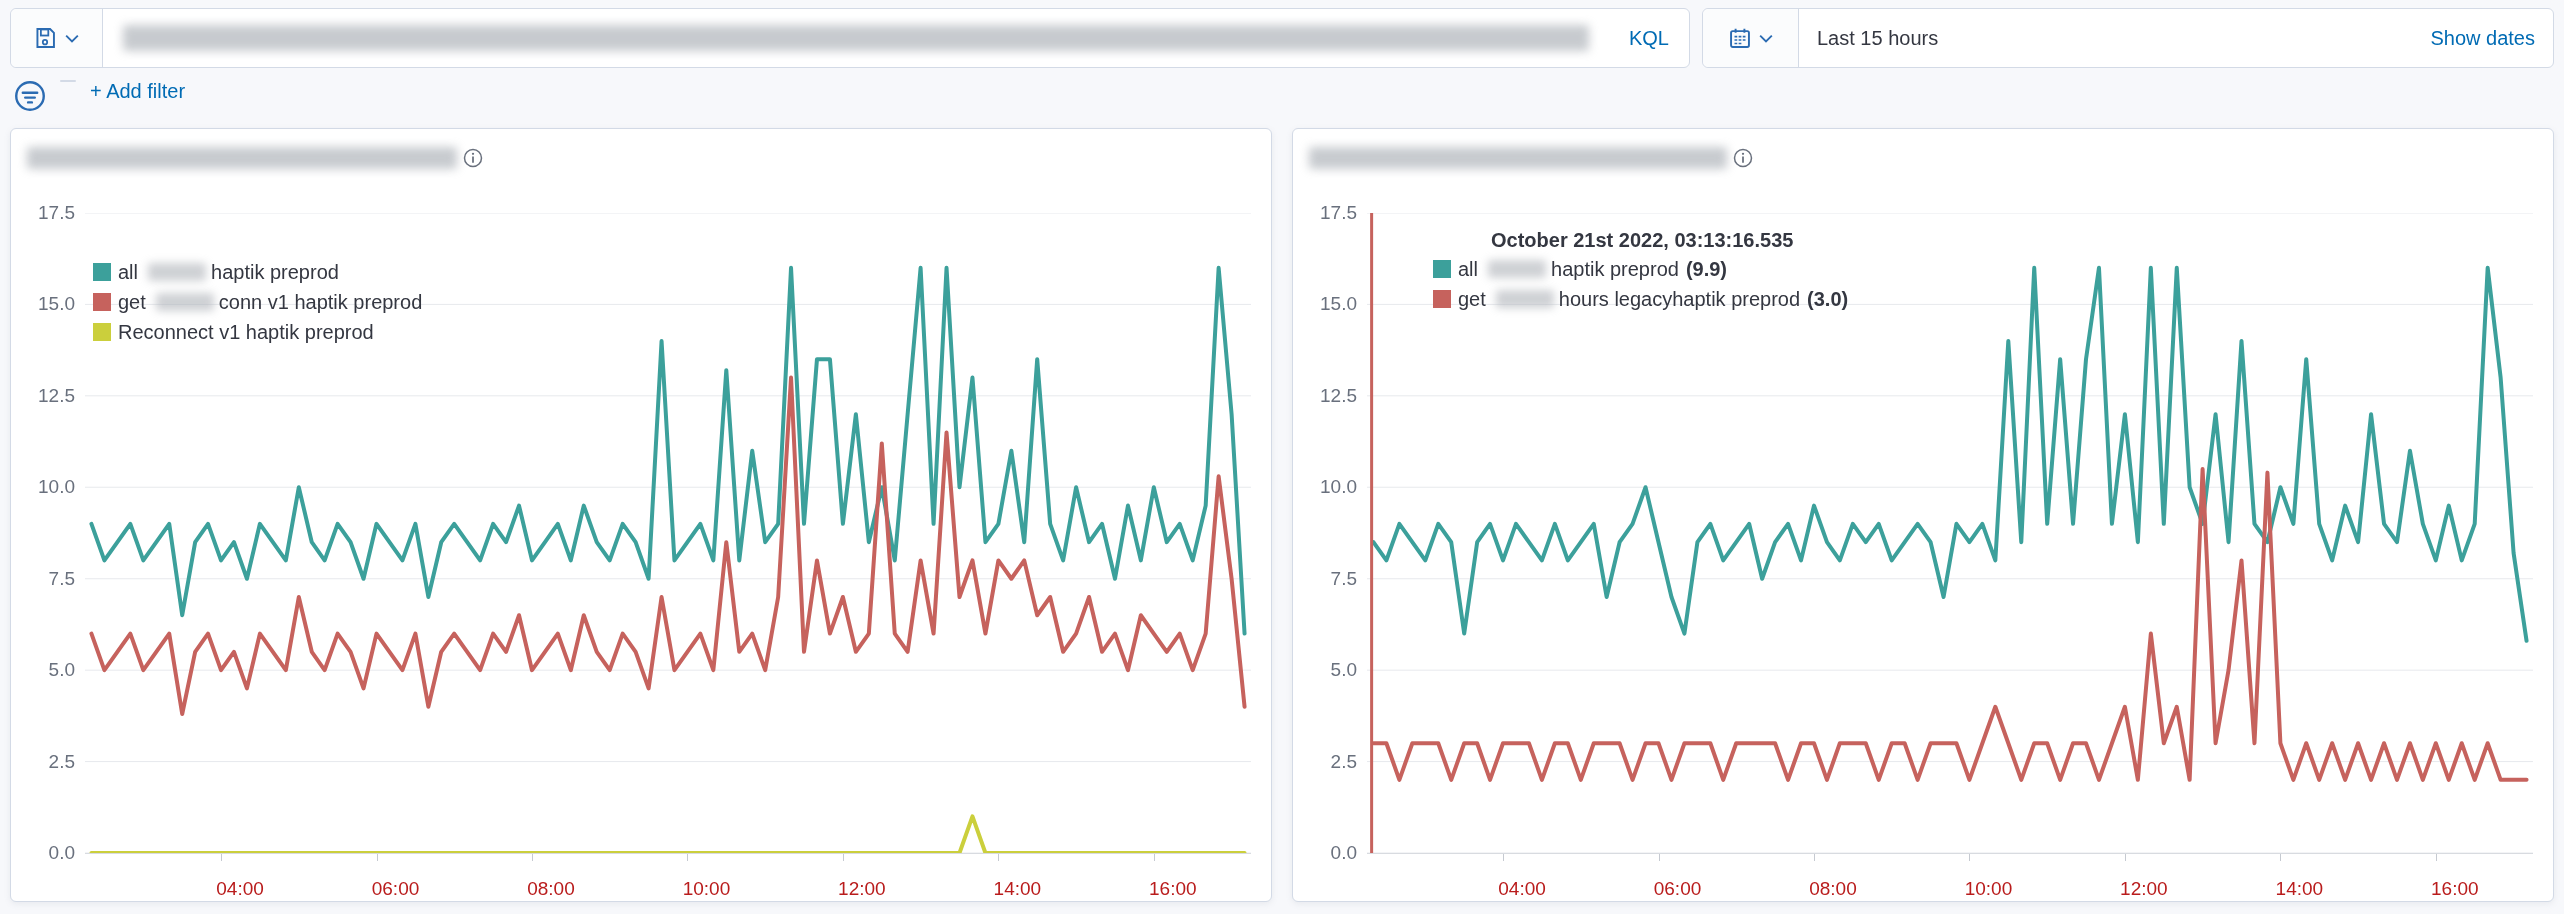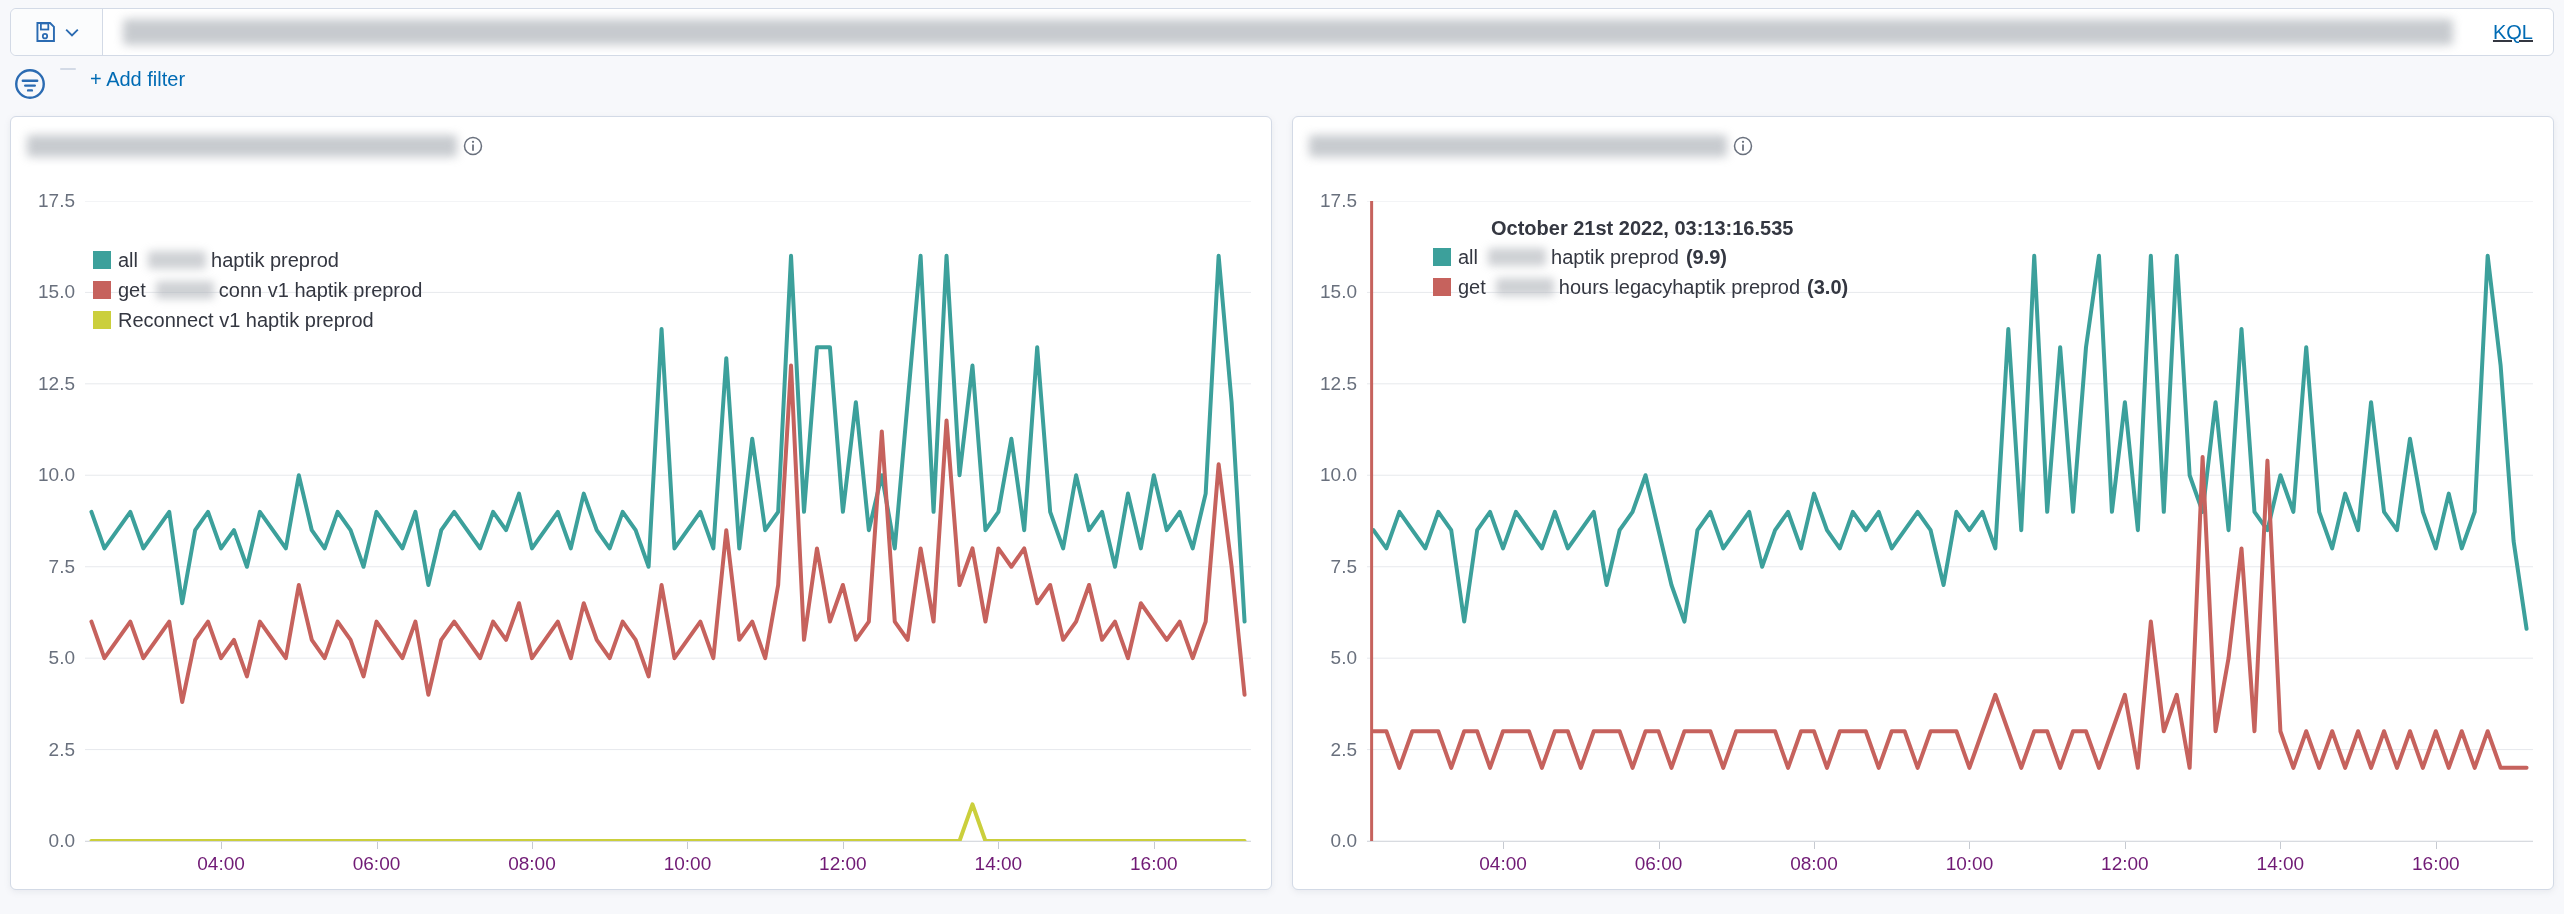--- a/index.html
+++ b/index.html
@@ -2,21 +2,21 @@
 <html><head>
 <meta charset="utf-8">
 <style>
   * { box-sizing: border-box; margin: 0; padding: 0; }
   html,body { width:2564px; height:914px; }
   body {
     font-family: "Liberation Sans", "DejaVu Sans", sans-serif;
     background:#f7f8fb; color:#343741; overflow:hidden; font-size:20px;
   }
   
-  .topbar { display:flex; gap:12px; padding:8px 10px 0 10px; align-items:stretch; height:56px;text-decoration:underline; }
+  .topbar { display:flex; gap:12px; padding:8px 10px 0 10px; align-items:stretch; height:68px; }
   .control { background:#fff; border:1px solid #d3dae6; border-radius:6px; display:flex; align-items:center; }
   .querybar { flex:1; }
   .save-btn { width:92px; align-self:stretch; display:flex; align-items:center; justify-content:center; gap:9px;
               border-right:1px solid #d3dae6; cursor:pointer; background:#fbfcfd; border-radius:6px 0 0 6px; }
   .query-redact { flex:1; margin:0 20px; }
   .kql { color:#006BB4; padding:0 20px; cursor:pointer; }
   .datepicker { width:852px; }
   .cal-btn { width:96px; align-self:stretch; display:flex; align-items:center; justify-content:center; gap:8px;
              border-right:1px solid #d3dae6; cursor:pointer; background:#fbfcfd; border-radius:6px 0 0 6px; }
   .time-text { flex:1; padding-left:18px; color:#343741; }
@@ -38,21 +38,21 @@
   .query-blur { width:660px; height:26px; max-width:100%; }
   .info-icon { flex:0 0 auto; }
   
   .chart { flex:1; position:relative; margin-top:40px; }
   .y-gutter { position:absolute; left:0; top:0; bottom:42px; width:58px; }
   .y-label { position:absolute; right:10px; transform:translateY(-50%); color:#69707d; font-size:19px; }
   .plot { position:absolute; left:58px; right:2px; top:0; bottom:42px; }
   .plot svg { width:100%; height:100%; display:block; }
   .x-axis { position:absolute; left:58px; right:2px; bottom:0; height:42px; border-top:1px solid #d8dbe0; }
   .x-tick { position:absolute; top:0; width:1px; height:7px; background:#c6cad1; }
-  .x-label { position:absolute; top:11px; transform:translateX(-50%); color:#701a75; font-size:19px; white-space:nowrap; }
+  .x-label { position:absolute; top:24px; transform:translateX(-50%); color:#b91c1c; font-size:19px; white-space:nowrap;margin-left:19px; }
   
   .legend { position:absolute; left:8px; top:44px; }
   .legend-row, .tt-row { display:flex; align-items:center; height:30px; font-size:20px; color:#343741; white-space:nowrap; }
   .swatch { width:18px; height:18px; margin-right:7px; flex:0 0 auto; }
   .word-blur { display:inline-block; width:58px; height:18px; margin:0 5px; background:#aeb2b8; opacity:.6;
                filter:blur(4px); border-radius:3px; }
   .tooltip { position:absolute; left:66px; top:8px;margin-top:8px; }
   .tt-title { font-weight:bold; font-size:20px; color:#343741; margin-left:58px; margin-bottom:2px; }
   .tt-val { font-weight:bold; margin-left:7px; }
   .sp { margin-right:5px; }
@@ -69,20 +69,34 @@
         <circle cx="8" cy="11" r="1.6" fill="none" stroke="#2b6bb2" stroke-width="1.3"></circle>
       </svg>
       <svg width="14" height="9" viewBox="0 0 12 7">
         <path d="M1 1l5 5 5-5" fill="none" stroke="#2b6bb2" stroke-width="1.6"></path>
       </svg>
     </div>
     <div class="query-redact blur-block query-blur"></div>
     <div class="kql">KQL</div>
   </div>
 
+  <div class="control datepicker">
+    <div class="cal-btn">
+      <svg width="22" height="22" viewBox="0 0 16 16">
+        <rect x="1.5" y="3" width="13" height="11.5" rx="1.2" fill="none" stroke="#2b6bb2" stroke-width="1.4"></rect>
+        <path d="M4.8 1.2v3M11.2 1.2v3" stroke="#2b6bb2" stroke-width="1.4"></path>
+        <path d="M4 7h2M7 7h2M10 7h2M4 9.5h2M7 9.5h2M10 9.5h2M4 12h2M7 12h2" stroke="#2b6bb2" stroke-width="1.1"></path>
+      </svg>
+      <svg width="14" height="9" viewBox="0 0 12 7">
+        <path d="M1 1l5 5 5-5" fill="none" stroke="#2b6bb2" stroke-width="1.6"></path>
+      </svg>
+    </div>
+    <div class="time-text">Last 15 hours</div>
+    <div class="show-dates">Show dates</div>
+  </div>
 
 </div>
 
 <div class="filterbar">
   <svg width="32" height="32" viewBox="0 0 20 20">
     <circle cx="10" cy="10" r="8.6" fill="none" stroke="#2b6bb2" stroke-width="1.5"></circle>
     <path d="M5.5 8h9M7 11h6M8.8 14h2.4" stroke="#2b6bb2" stroke-width="1.5" stroke-linecap="round"></path>
   </svg>
   <div class="dash"></div>
   <div class="add-filter">+ Add filter</div>

